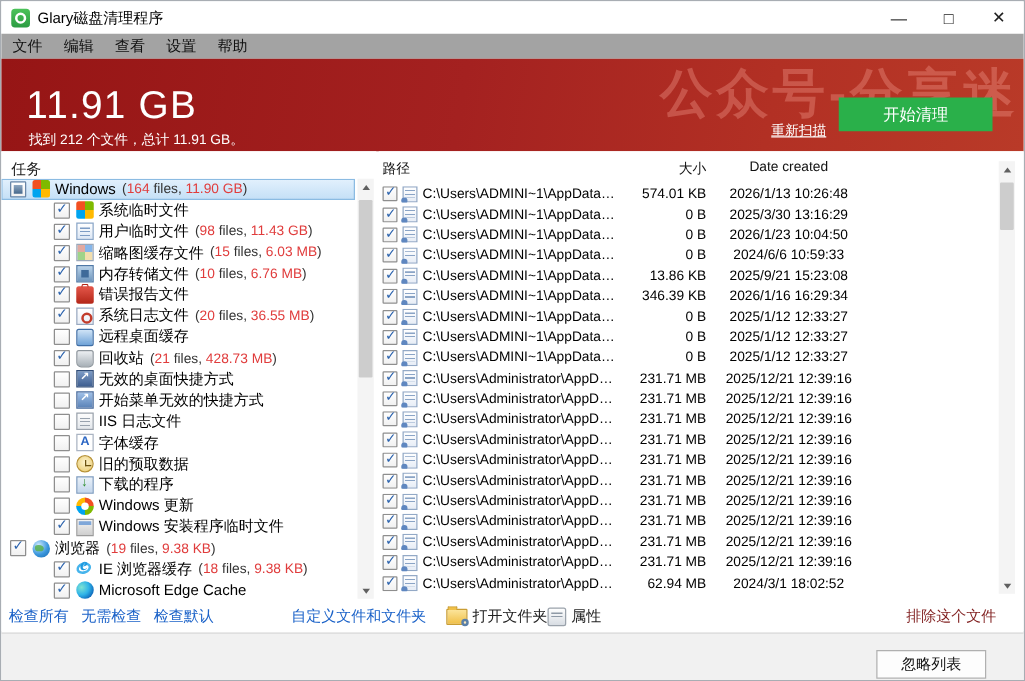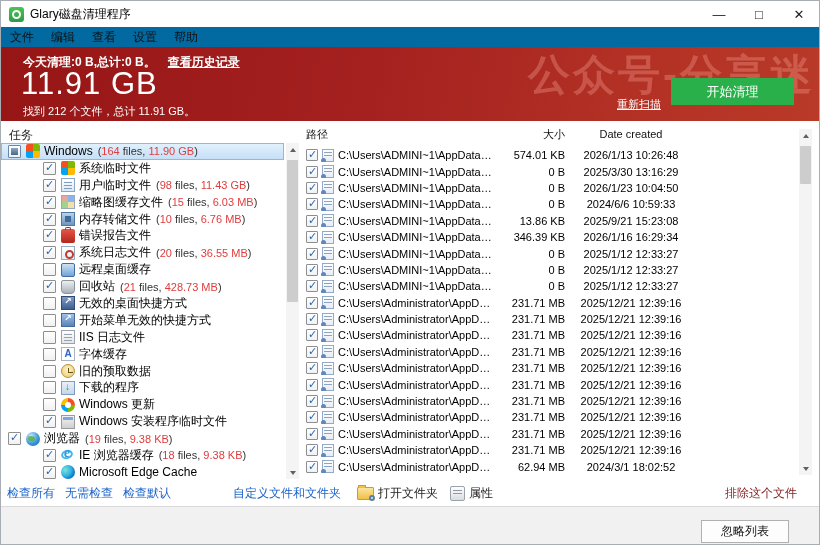--- a/index.html
+++ b/index.html
@@ -10,21 +10,21 @@
     -webkit-font-smoothing:antialiased;
   }
   
   .titlebar{position:absolute;top:0;left:0;right:0;height:26px;background:#fff;display:flex;align-items:center;padding-left:8px;box-sizing:border-box;}
   .app-icon{width:15px;height:15px;border-radius:3px;background:linear-gradient(#4cc35a,#2c9c42);position:relative;flex:none;}
   .app-icon::after{content:'';position:absolute;inset:3px;border:2px solid #fff;border-radius:50%;box-sizing:border-box;}
   .win-title{font-size:12px;color:#000;margin-left:6px;white-space:nowrap;}
   .win-controls{margin-left:auto;display:flex;height:100%;}
   .wc{width:40px;height:100%;display:flex;align-items:center;justify-content:center;font-size:13px;color:#222;cursor:pointer;}
   
-  .menubar{position:absolute;top:26px;left:0;right:0;height:20px;background:#0369a1;display:flex;align-items:center;font-size:12px;color:#111;}
+  .menubar{position:absolute;top:26px;left:0;right:0;height:20px;background:#a3a3a3;display:flex;align-items:center;font-size:12px;color:#111;}
   .menu-item{padding:2px 8px;margin-left:1px;cursor:pointer;}
   
   .banner{position:absolute;top:46px;left:0;right:0;height:74px;overflow:hidden;color:#fff;
     background:linear-gradient(100deg,#961515 0%,#a42120 45%,#b23024 75%,#b93a28 100%);}
   .watermark{position:absolute;right:4px;top:0px;font-size:42px;font-weight:bold;letter-spacing:3px;
     color:rgba(238,150,138,0.38);white-space:nowrap;pointer-events:none;}
   .banner-line1{position:absolute;left:22px;top:7px;font-size:12px;font-weight:bold;white-space:nowrap;}
   .history-link{text-decoration:underline;margin-left:12px;cursor:pointer;font-weight:bold;}
   .big-size{position:absolute;left:20px;top:19px;font-size:31px;font-weight:500;letter-spacing:1px;}
   .banner-summary{position:absolute;left:22px;top:57px;font-size:11px;}
@@ -107,21 +107,21 @@
   .col-sp{width:100px;flex:none;}
   .fpath{font-size:11px;color:#000;overflow:hidden;text-overflow:ellipsis;}
   .fsize,.fdate{font-size:11px;color:#000;}
   .frow .cb{width:12px;height:12px;margin-right:4px;}
   .fdoc{width:12px;height:13px;background:linear-gradient(#fff,#e7edf6);border:1px solid #93a9c6;position:relative;flex:none;box-sizing:border-box;margin-right:4px;}
   .fdoc::after{content:'';position:absolute;left:1px;right:1px;top:2px;height:6px;background:repeating-linear-gradient(to bottom,#8aa4c6 0 1px,transparent 1px 3px);}
   .fdoc::before{content:'';position:absolute;left:-2px;bottom:-2px;width:5px;height:5px;background:#5f87c0;border-radius:50%;}
   
   .footer{position:absolute;top:480px;left:0;right:0;height:24px;display:flex;align-items:center;font-size:12px;background:#fff;}
   .flink{color:#1b62c8;cursor:pointer;white-space:nowrap;}
-  .fspace10{margin-left:10px;} .fspace60{margin-left:62px;} .fspace16{margin-left:16px;} .fspace12{margin-left:12px;}
+  .fspace10{margin-left:10px;} .fspace60{margin-left:62px;} .fspace16{margin-left:16px;} .fspace12{}
   .ftool{display:flex;align-items:center;color:#222;cursor:pointer;white-space:nowrap;}
   .ic-folder{width:15px;height:11px;background:linear-gradient(#fbe49a,#f0c048);border:1px solid #c99d33;border-radius:1px;position:relative;margin-right:4px;flex:none;}
   .ic-folder::before{content:'';position:absolute;top:-3px;left:0;width:6px;height:2px;background:#f0c048;border:1px solid #c99d33;border-bottom:none;border-radius:1px 1px 0 0;}
   .ic-folder::after{content:'';position:absolute;right:-2px;bottom:-2px;width:6px;height:6px;border:2px solid #5a7fa8;border-radius:50%;background:rgba(255,255,255,.6);box-sizing:border-box;}
   .ic-props{width:13px;height:13px;background:linear-gradient(#fefefe,#d8dde3);border:1px solid #9aa2ab;border-radius:2px;position:relative;margin-right:4px;flex:none;}
   .ic-props::after{content:'';position:absolute;left:2px;right:2px;top:3px;height:6px;background:repeating-linear-gradient(to bottom,#8f9aa6 0 1px,transparent 1px 3px);}
   .exclude{margin-left:auto;margin-right:22px;color:#7f1d1d;white-space:nowrap;font-family:Liberation Mono, monospace;}
   
   .bottombar{position:absolute;top:505px;left:0;right:0;bottom:0;background:#f1f1f1;border-top:1px solid #d9d9d9;}
   .ignore-btn{position:absolute;right:30px;top:13px;width:88px;height:23px;background:#fdfdfd;border:1px solid #b0b0b0;
@@ -143,23 +143,20 @@
 <div class="menubar">
   <span class="menu-item">文件</span>
   <span class="menu-item">编辑</span>
   <span class="menu-item">查看</span>
   <span class="menu-item">设置</span>
   <span class="menu-item">帮助</span>
 </div>
 
 <div class="banner">
   <span class="watermark">公众号-分享迷</span>
-  <div class="banner-line1">
-    <span>今天清理:0 B,总计:0 B。</span><span class="history-link">查看历史记录</span>
-  </div>
   <div class="big-size">11.91 GB</div>
   <div class="banner-summary">找到 212 个文件，总计 11.91 GB。</div>
   <span class="rescan-link">重新扫描</span>
   <div class="clean-btn">开始清理</div>
 </div>
 
 <div class="panel-left">
   <div class="tasks-header">任务</div>
   <div class="tree">
       <div class="trow lvl0 selected">

